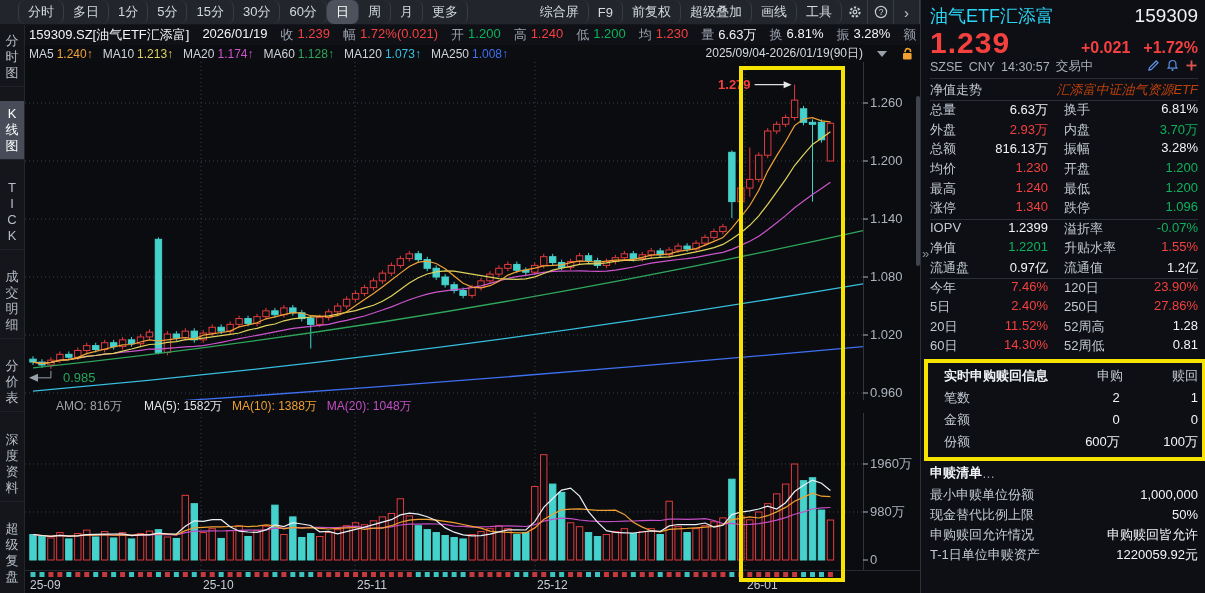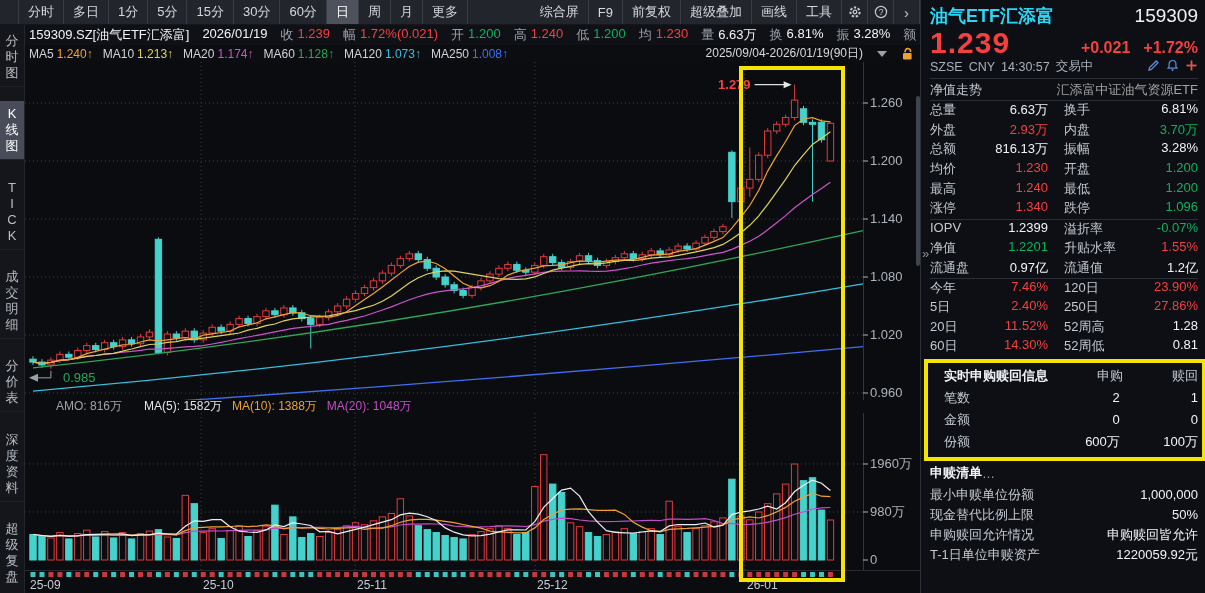--- a/index.html
+++ b/index.html
@@ -4,21 +4,21 @@
 <style>
   html,body{margin:0;padding:0;background:#000;}
   *{box-sizing:border-box;}
   .stage{position:relative;width:1205px;height:593px;background:#0b0d11;overflow:hidden;
          font-family:"Liberation Sans", sans-serif;color:#e6e9ee;}
   .c-r{color:#f4403f!important;} .c-g{color:#0cb25c!important;} .c-w{color:#f2f4f7!important;}
 
   
   .topbar{position:absolute;left:0;top:0;width:920px;height:25px;background:#22252c;
           display:flex;align-items:stretch;font-size:13px;color:#d4d8e0;border-bottom:1px solid #15171c;}
-  .topbar .tab,.topbar .tool{display:flex;align-items:center;padding:0 9px;border-right:1px solid #383c45;cursor:default;white-space:nowrap;}
+  .topbar .tab,.topbar .tool{display:flex;align-items:center;padding:0 9px;border-right:1px solid #383c45;cursor:default;white-space:nowrap;border-radius:7px;}
   .topbar .tab.first{margin-left:18px;border-left:1px solid #383c45;}
   .topbar .tab.active{background:#4d525c;color:#fff;}
   .topbar .spacer{flex:1;}
   .topbar .iconbtn{display:flex;align-items:center;justify-content:center;width:26px;border-right:1px solid #383c45;}
 
   
   .infobar{position:absolute;left:25px;top:25px;width:895px;height:20px;background:#0f1116;
            display:flex;align-items:center;gap:13px;font-size:13px;padding-left:4px;white-space:nowrap;}
   .infobar .seg{display:flex;gap:4px;}
   .infobar .seg .lab{color:#9aa1ac;}
@@ -51,30 +51,30 @@
 
   
   .hl-box{position:absolute;left:739px;top:66px;width:106px;height:516px;border:4px solid #f6e400;
           z-index:6;pointer-events:none;}
 
   
   .rightpanel{position:absolute;left:920px;top:0;width:285px;height:593px;background:#0d0f14;
               border-left:1px solid #2c3039;font-size:13px;}
   .rp-inner{padding:0 7px 0 9px;}
   .rp-titlerow{display:flex;align-items:baseline;justify-content:space-between;padding-top:4px;height:26px;}
-  .rp-name{color:#2ad5f5;font-weight:bold;font-size:18px;}
+  .rp-name{color:#2ad5f5;font-weight:normal;font-size:18px;}
   .rp-code{color:#f0f2f5;font-size:19px;}
   .rp-pricerow{display:flex;align-items:baseline;height:31px;}
   .rp-price{color:#f4403f;font-weight:bold;font-size:30px;letter-spacing:1px;flex:1;}
   .rp-chg,.rp-chgp{color:#f4403f;font-weight:bold;font-size:16px;margin-left:13px;}
   .rp-metarow{display:flex;align-items:center;height:19px;color:#a9b0bb;font-size:12.5px;gap:6px;}
   .rp-metarow .spacer{flex:1;}
   .rp-navrow{display:flex;align-items:center;justify-content:space-between;height:23px;
              border-top:1px solid #2a2e36;border-bottom:1px solid #2a2e36;margin-top:2px;}
-  .rp-navlab{color:#c3c9d2;} .rp-navval{color:#a3a3a3;}
+  .rp-navlab{color:#c3c9d2;} .rp-navval{color:#c2410c;font-style:italic;}
   .qrow{display:flex;height:19.7px;}
   .qrow.div{border-top:1px solid #2a2e36;}
   .ql{width:58px;color:#c3c9d2;white-space:nowrap;}
   .ql2{width:74px;margin-left:16px;}
   .qv{flex:1;text-align:right;white-space:nowrap;}
   .subsec{border:4px solid #f6e400;margin:2px 0 0 -6px;padding:2px 4px 4px 16px;width:282px;}
   .srow{display:flex;height:22px;align-items:center;}
   .srow .sl{flex:1.25;color:#c3c9d2;white-space:nowrap;}
   .srow .sl.head{color:#eef1f5;font-weight:bold;}
   .srow .sv{flex:1;text-align:right;color:#f2f4f7;}

